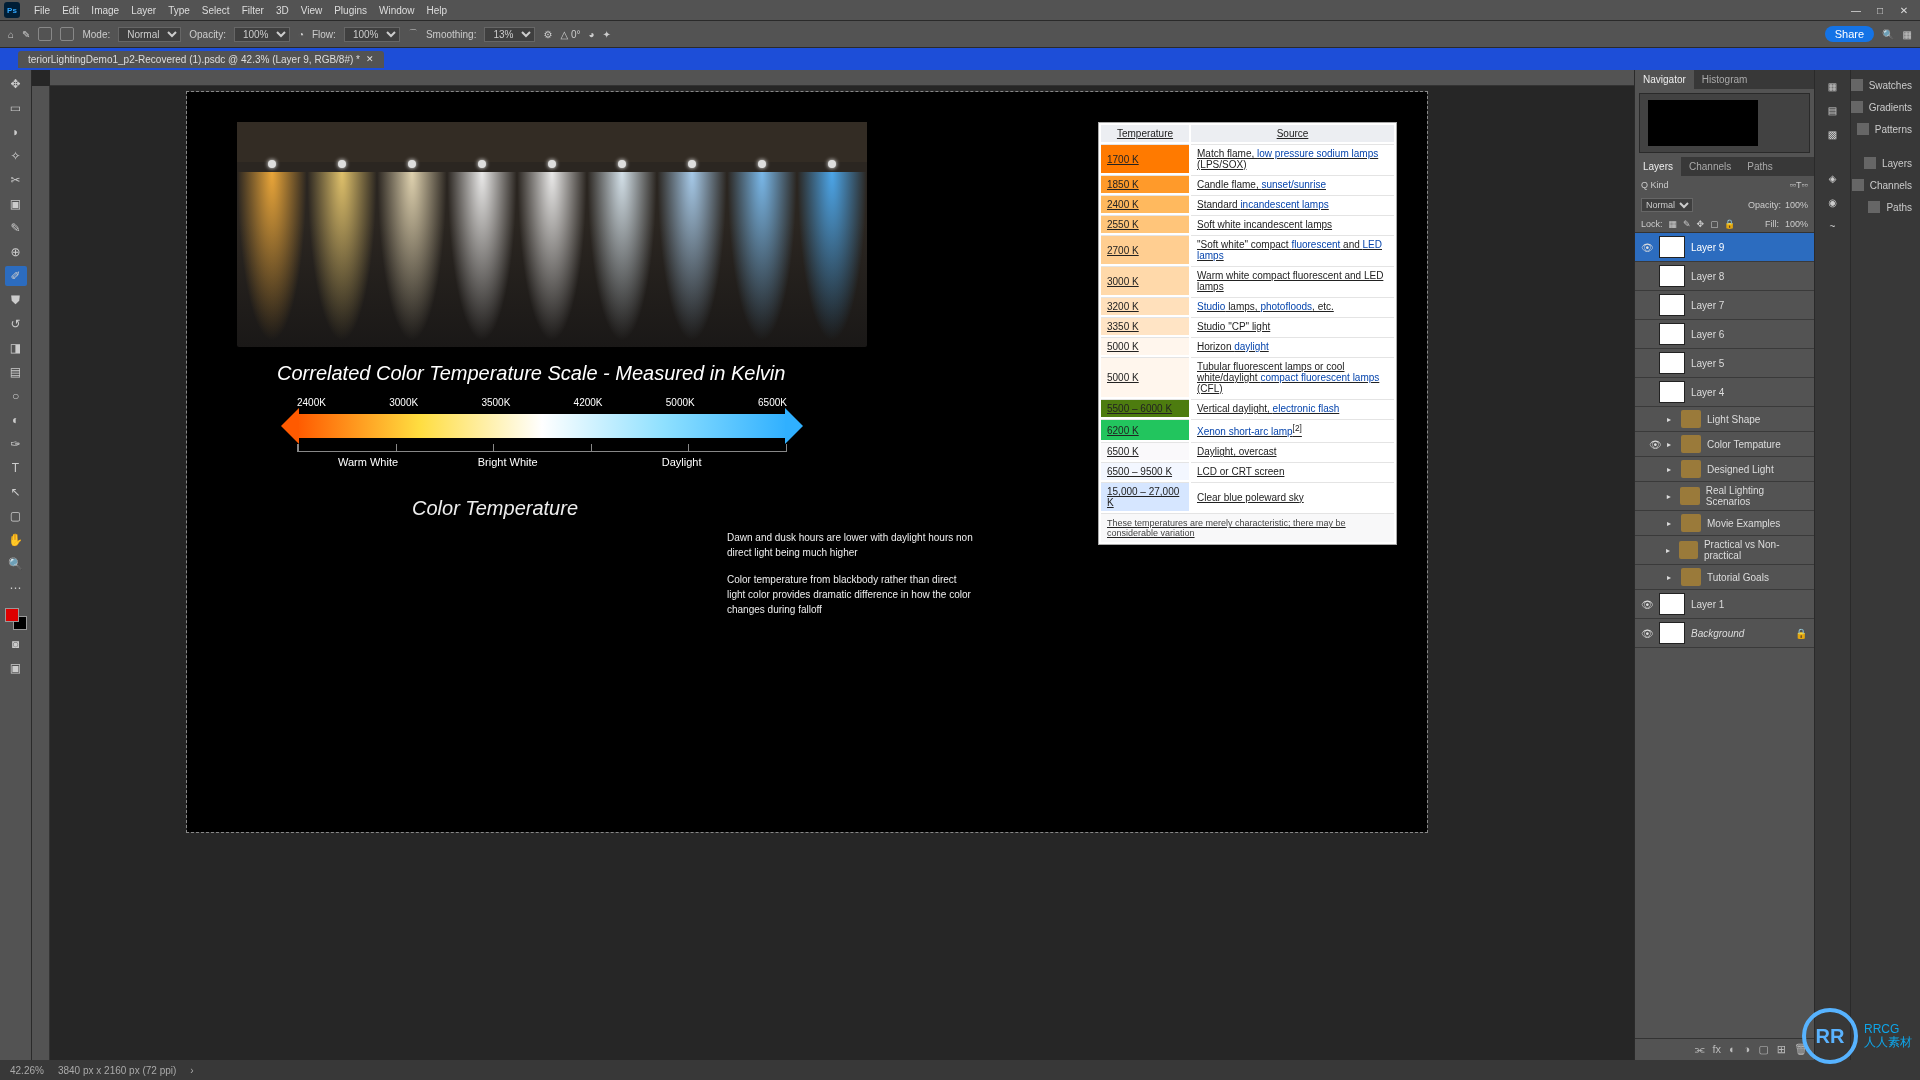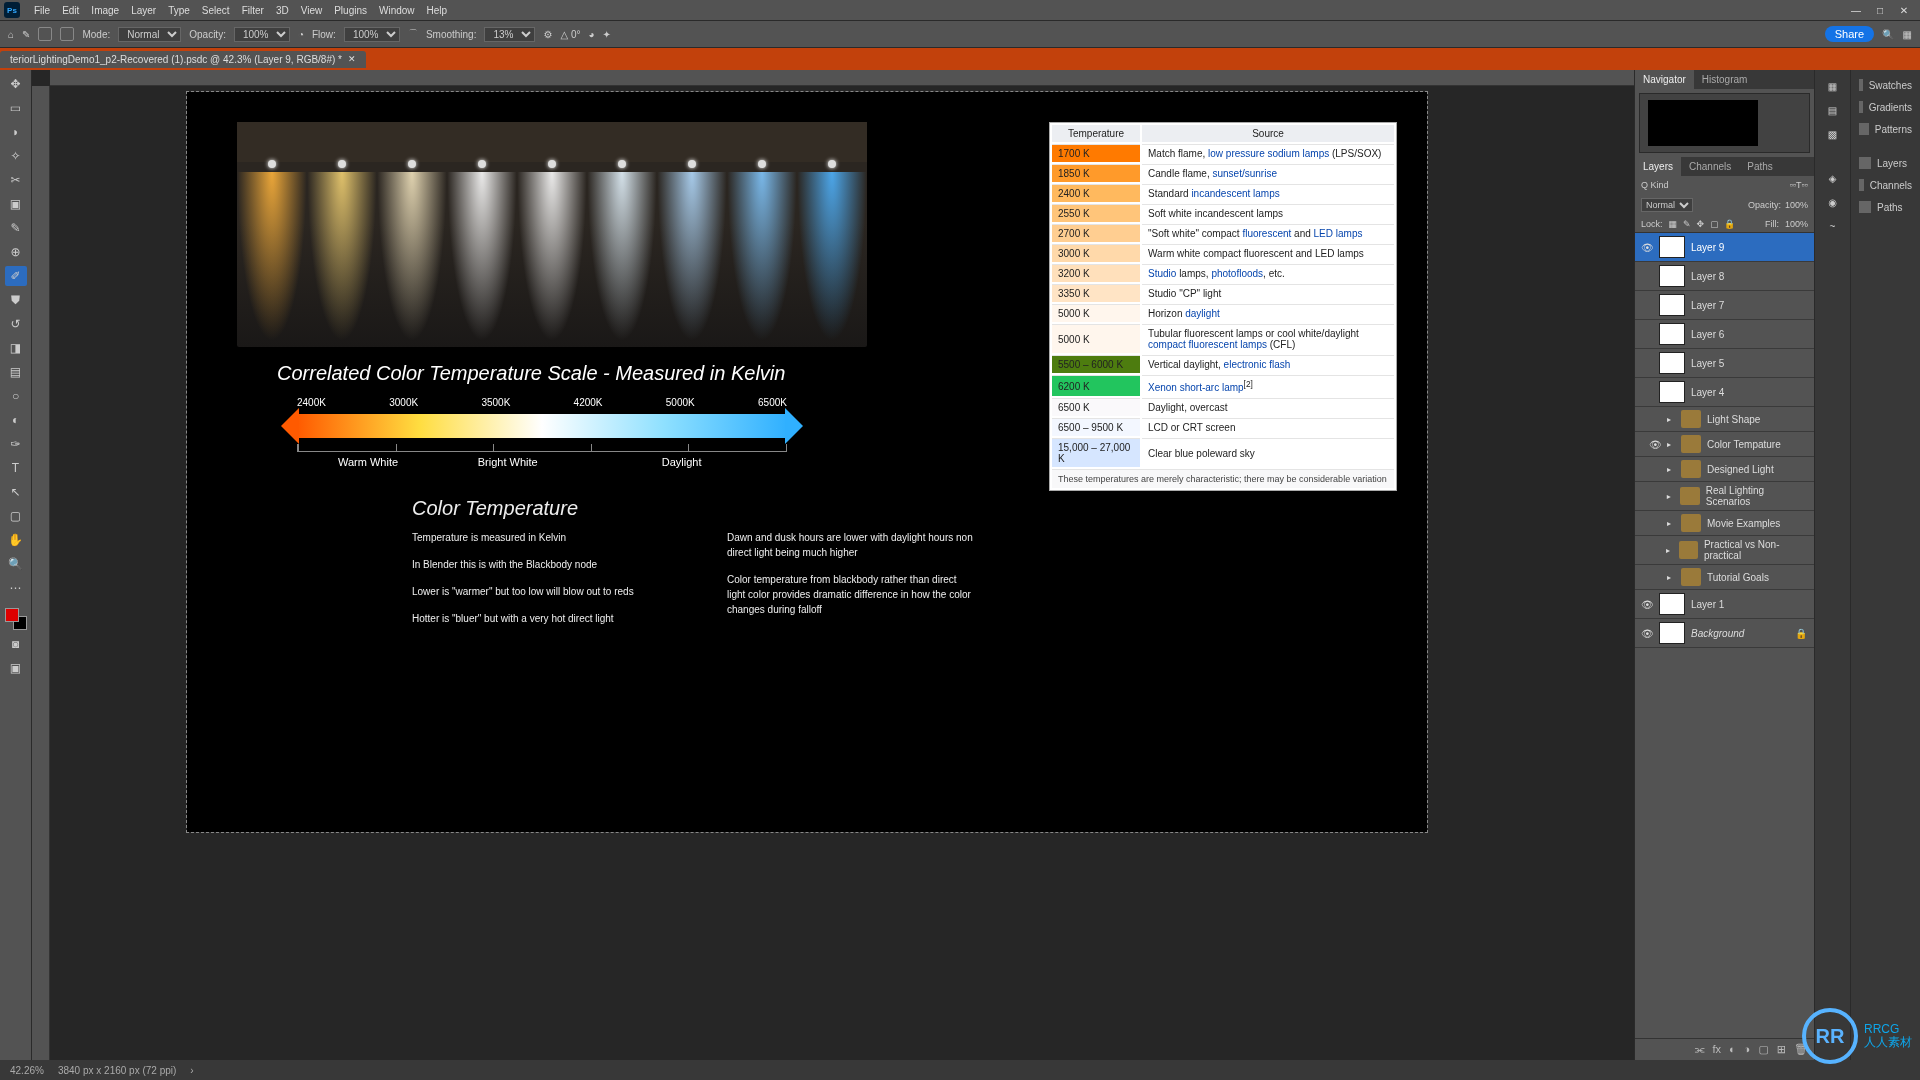--- a/index.html
+++ b/index.html
@@ -6,21 +6,21 @@
 body { width:1920px; height:1080px; background:#323232; overflow:hidden; position:relative;}
 .menubar { height:20px; background:#535353; display:flex; align-items:center; padding:0 4px; color:#ddd; font-size:10px;}
 .menubar .logo { width:16px; height:16px; background:#001e36; border-radius:3px; margin-right:8px; display:flex; align-items:center; justify-content:center; font-size:8px; font-weight:700; color:#31a8ff;}
 .menubar span { padding:0 6px; cursor:default;}
 .win-controls { margin-left:auto; display:flex;}
 .win-controls div { width:24px; text-align:center;}
 .optionbar { height:28px; background:#535353; border-top:1px solid #2a2a2a; border-bottom:1px solid #2a2a2a; display:flex; align-items:center; padding:0 8px; color:#ccc; font-size:10px; gap:8px;}
 .optionbar .icn { width:14px; height:14px; border:1px solid #888; border-radius:2px;}
 .optionbar select{ background:#3f3f3f; color:#ccc; border:1px solid #666; font-size:10px; padding:0 4px;}
 .share-btn { margin-left:auto; background:#1473e6; color:#fff; padding:2px 10px; border-radius:12px; font-size:11px;}
-.tabbar { height:22px; background:#c2410c; display:flex; align-items:center; }
+.tabbar { height:22px; background:#1d4ed8; display:flex; align-items:center; padding-left:18px;}
 .tabbar .tab { background:#535353; color:#ddd; font-size:10px; padding:3px 10px; border-radius:3px 3px 0 0; display:flex; gap:6px; align-items:center;}
 .tabbar .x{ font-size:9px;}
 .main { position:absolute; top:70px; left:0; right:0; bottom:20px; display:flex;}
 .tools { width:32px; background:#535353; border-right:1px solid #2a2a2a; display:flex; flex-direction:column; align-items:center; padding-top:4px; gap:4px;}
 .tools .t { width:22px; height:20px; color:#ccc; font-size:12px; display:flex; align-items:center; justify-content:center; border-radius:2px; position:relative;}
 .tools .t.sel { background:#2c6cbf;}
 .tools .fgbg { width:22px; height:22px; position:relative; margin-top:6px;}
 .tools .fgbg .f{ position:absolute; width:14px; height:14px; background:#d00; border:1px solid #999; left:0; top:0;}
 .tools .fgbg .b{ position:absolute; width:14px; height:14px; background:#000; border:1px solid #999; right:0; bottom:0;}
 .canvas-wrap{ flex:1; background:#262626; position:relative; overflow:hidden;}
@@ -53,21 +53,21 @@
 .scale .ticks div{ border-left:1px solid #888; flex:1;}
 .scale .labels-bot{ display:flex; font-size:11px; color:#fff; margin-top:4px;}
 .scale .labels-bot span:nth-child(1){ width:29%; text-align:center;}
 .scale .labels-bot span:nth-child(2){ width:28%; text-align:center;}
 .scale .labels-bot span:nth-child(3){ width:43%; text-align:center;}
 .sect-title{ position:absolute; left:195px; top:375px; font-style:italic; font-size:20px;}
 .col1{ position:absolute; left:195px; top:408px; width:290px; font-size:10px; line-height:1.5;}
 .col1 p{ margin-bottom:12px;}
 .col2{ position:absolute; left:510px; top:408px; width:250px; font-size:10px; line-height:1.5;}
 .col2 p{ margin-bottom:12px;}
-.kelvin-table{ position:absolute; right:0; top:0; width:348px; font-family:Arial,sans-serif; font-size:10px; color:#222; background:#fff; border:1px solid #aaa;}
+.kelvin-table{ position:absolute; right:0; top:0; width:299px; font-family:Arial,sans-serif; font-size:10px; color:#222; background:#fff; border:1px solid #aaa;text-decoration:underline;}
 .kelvin-table th{ background:#eceef2; padding:3px 6px; font-weight:400; text-align:center;}
 .kelvin-table td{ padding:3px 6px; border-top:1px solid #e4e4e4;}
 .kelvin-table .tcell{ width:88px;}
 .kelvin-table a{ color:#0645ad; text-decoration:none;}
 .kelvin-table .foot{ font-size:9px; padding:4px 6px; background:#f8f8f9; color:#444;}
 .right-panels{ width:180px; background:#535353; display:flex; flex-direction:column; border-left:1px solid #2a2a2a;}
 .panel-tabs{ display:flex; font-size:10px; color:#aaa; background:#383838;}
 .panel-tabs div{ padding:4px 8px;}
 .panel-tabs .act{ color:#eee; background:#535353;}
 .layer-opts{ display:flex; align-items:center; gap:4px; padding:4px 6px; font-size:9px; color:#ccc;}
@@ -77,21 +77,21 @@
 .layer{ display:flex; align-items:center; gap:6px; padding:3px 6px; border-bottom:1px solid #3a3a3a; color:#ddd;}
 .layer.sel{ background:#2c6cbf; color:#fff;}
 .layer .eye{ width:12px; text-align:center; color:#ddd;}
 .layer .thumb{ width:26px; height:22px; background:#fff; border:1px solid #222;}
 .layer .fold{ width:20px; height:18px; background:#9a7a3a; border-radius:2px;}
 .layer.grp{ padding-left:14px;}
 .layer .arr{ font-size:8px; width:8px;}
 .layer-bottom{ display:flex; justify-content:flex-end; gap:8px; padding:4px 6px; border-top:1px solid #333; color:#bbb; font-size:11px;}
 .collapse-strip{ width:36px; background:#383838; border-left:1px solid #2a2a2a; display:flex; flex-direction:column; align-items:center; padding-top:6px; gap:4px;}
 .collapse-strip .ci{ width:28px; height:20px; color:#ccc; font-size:10px; display:flex; align-items:center; justify-content:center;}
-.side-labels{ width:70px; background:#383838; border-left:1px solid #2a2a2a; display:flex; flex-direction:column; font-size:10px; color:#ccc; padding-top:4px;}
+.side-labels{ width:70px; background:#383838; border-left:1px solid #2a2a2a; display:flex; flex-direction:column; font-size:10px; color:#ccc; padding-top:4px;align-items:flex-end;}
 .side-labels .sl{ padding:5px 8px; display:flex; align-items:center; gap:6px;}
 .side-labels .sl .si{ width:12px; height:12px; background:#666;}
 .statusbar{ position:absolute; bottom:0; left:0; right:0; height:20px; background:#383838; color:#aaa; font-size:10px; display:flex; align-items:center; padding:0 10px; gap:14px;}
 .watermark{ position:absolute; right:8px; bottom:16px; display:flex; align-items:center; gap:6px; color:#5ab3ff; font-weight:700; font-size:16px;}
 .watermark .circ{ width:56px; height:56px; border:4px solid #57b3ff; border-radius:50%; display:flex; align-items:center; justify-content:center; font-size:20px;}
 .watermark .txt{ font-size:12px; color:#0ea5e9; line-height:1.1; font-weight:400;}
 .nav-box{ height:60px; background:#424242; margin:4px; border:1px solid #2a2a2a; position:relative;}
 .nav-box .doc{ position:absolute; left:8px; top:6px; width:110px; height:46px; background:#000;}
 </style>
 </head>
@@ -229,26 +229,20 @@
               <div></div>
               <div></div>
             </div>
           <div class="labels-bot">
             <span>Warm White</span>
             <span>Bright White</span>
             <span>Daylight</span>
           </div>
         </div>
         <div class="sect-title">Color Temperature</div>
-        <div class="col1">
-          <p>Temperature is measured in Kelvin</p>
-            <p>In Blender this is with the Blackbody node</p>
-            <p>Lower is "warmer" but too low will blow out to reds</p>
-            <p>Hotter is "bluer" but with a very hot direct light</p>
-        </div>
         <div class="col2">
           <p>Dawn and dusk hours are lower with daylight hours non direct light being much higher</p>
             <p>Color temperature from blackbody rather than direct light color provides dramatic difference in how the color changes during falloff</p>
         </div>
         <table class="kelvin-table">
           <thead>
               <tr>
                 <th class="tcell">Temperature</th>
                 <th>Source</th>
               </tr>

